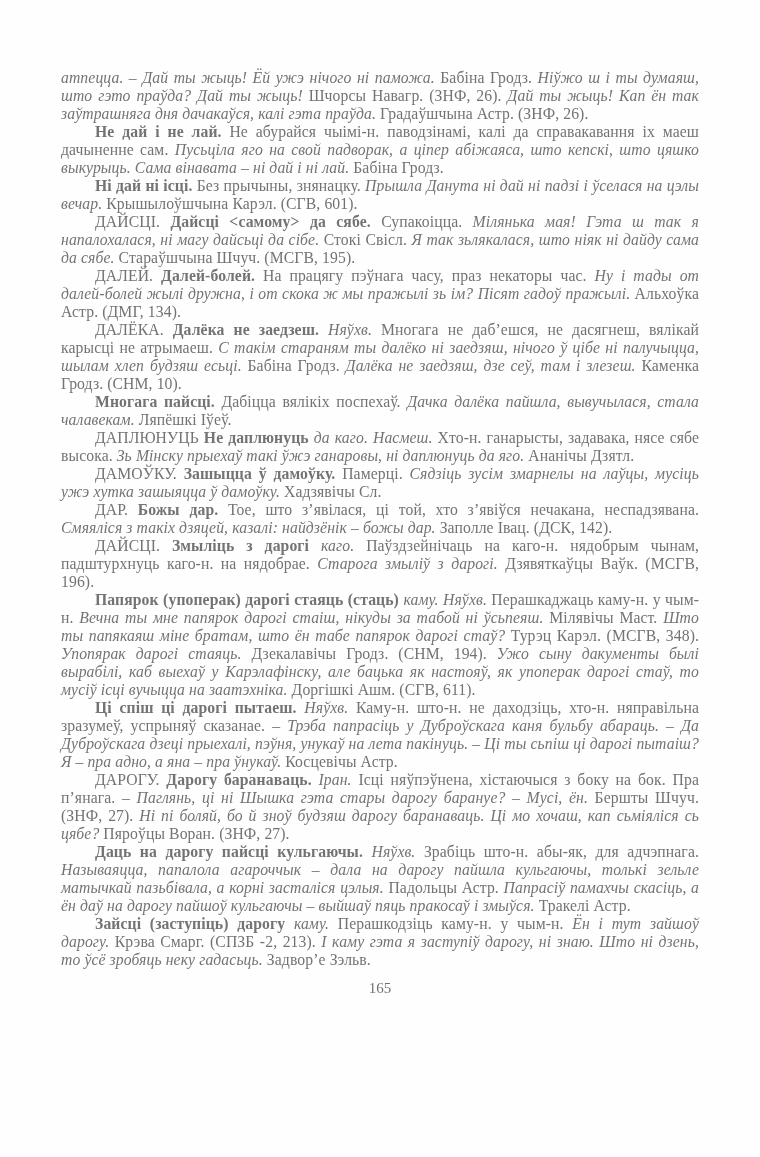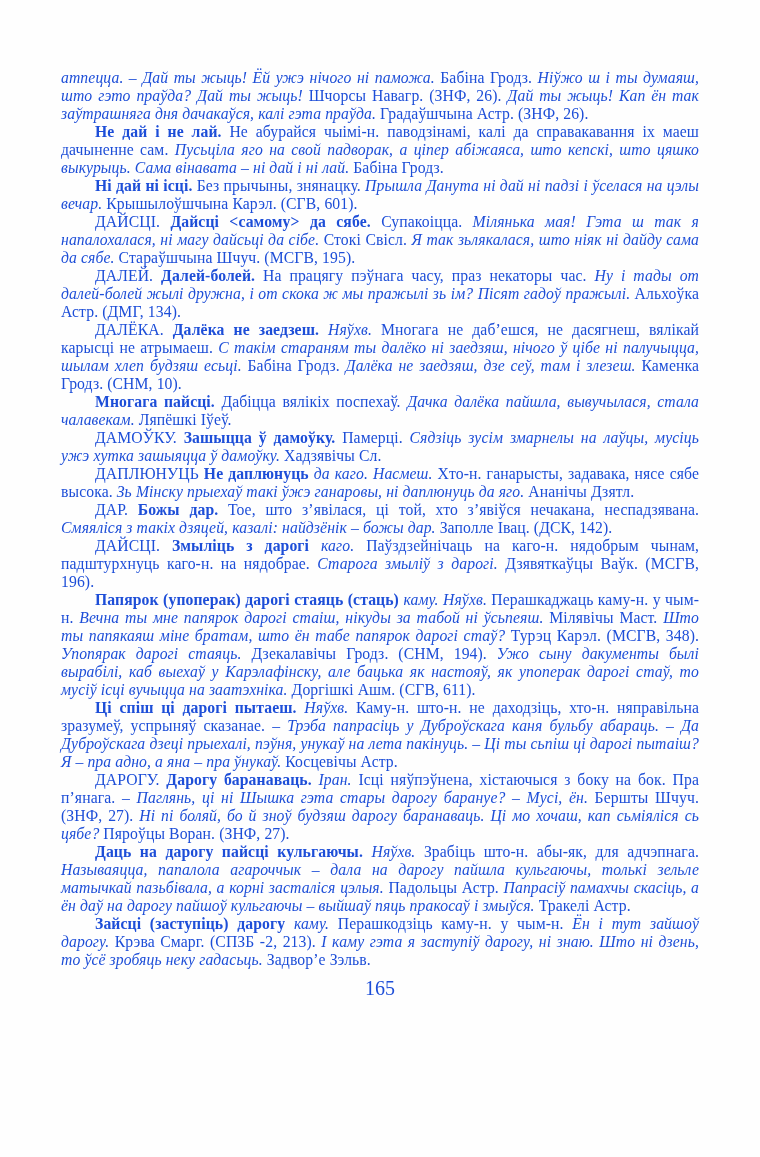--- a/index.html
+++ b/index.html
@@ -7,21 +7,21 @@
     padding: 0;
     background: #ffffff;
   }
   .page {
     position: relative;
     width: 760px;
     height: 1157px;
     background: #fefefe;
     overflow: hidden;
     font-family: "Liberation Serif", serif;
-    color: #1d4ed8;
+    color: #737373;
   }
   .text-block {
     position: absolute;
     left: 61px;
     top: 69px;
     width: 638px;
   }
   .para {
     margin: 0;
     font-size: 15.7px;
@@ -31,39 +31,39 @@
   }
   .para.indent {
     text-indent: 34px;
   }
   .run-n { font-weight: normal; font-style: normal; }
   .run-b { font-weight: bold;   font-style: normal; margin-top: 8px; }
   .run-i { font-weight: normal; font-style: italic; }
   .page-number {
     text-align: center;
     margin-top: 9px;
-    font-size: 20px;
+    font-size: 15px;
     line-height: 20px;
   }
 </style>
 </head>
 <body>
 
 <div class="page">
   <div class="text-block">
 
     <p class="para"><span class="run-i">атпецца. – Дай ты жыць! Ёй ужэ нічого ні паможа. </span><span class="run-n">Бабіна Гродз. </span><span class="run-i">Ніўжо ш і ты думаяш, што гэто праўда? Дай ты жыць! </span><span class="run-n">Шчорсы Навагр. (ЗНФ, 26). </span><span class="run-i">Дай ты жыць! Кап ён так заўтрашняга дня дачакаўся, калі гэта праўда. </span><span class="run-n">Градаўшчына Астр. (ЗНФ, 26).</span></p>
       <p class="para indent"><span class="run-b">Не дай і не лай. </span><span class="run-n">Не абурайся чыімі-н. паводзінамі, калі да справакавання іх маеш дачыненне сам. </span><span class="run-i">Пусьціла яго на свой падворак, а ціпер абіжаяса, што кепскі, што цяшко выкурыць. Сама вінавата – ні дай і ні лай. </span><span class="run-n">Бабіна Гродз.</span></p>
       <p class="para indent"><span class="run-b">Ні дай ні ісці. </span><span class="run-n">Без прычыны, знянацку. </span><span class="run-i">Прышла Данута ні дай ні падзі і ўселася на цэлы вечар. </span><span class="run-n">Крышылоўшчына Карэл. (СГВ, 601).</span></p>
       <p class="para indent"><span class="run-n">ДАЙСЦІ. </span><span class="run-b">Дайсці &lt;самому&gt; да сябе. </span><span class="run-n">Супакоіцца. </span><span class="run-i">Мілянька мая! Гэта ш так я напалохалася, ні магу дайсьці да сібе. </span><span class="run-n">Стокі Свісл. </span><span class="run-i">Я так зьлякалася, што ніяк ні дайду сама да сябе. </span><span class="run-n">Стараўшчына Шчуч. (МСГВ, 195).</span></p>
       <p class="para indent"><span class="run-n">ДАЛЕЙ. </span><span class="run-b">Далей-болей. </span><span class="run-n">На працягу пэўнага часу, праз некаторы час. </span><span class="run-i">Ну і тады от далей-болей жылі дружна, і от скока ж мы пражылі зь ім? Пісят гадоў пражылі. </span><span class="run-n">Альхоўка Астр. (ДМГ, 134).</span></p>
       <p class="para indent"><span class="run-n">ДАЛЁКА. </span><span class="run-b">Далёка не заедзеш. </span><span class="run-i">Няўхв. </span><span class="run-n">Многага не даб’ешся, не дасягнеш, вялікай карысці не атрымаеш. </span><span class="run-i">С такім стараням ты далёко ні заедзяш, нічого ў цібе ні палучыцца, шылам хлеп будзяш есьці. </span><span class="run-n">Бабіна Гродз. </span><span class="run-i">Далёка не заедзяш, дзе сеў, там і злезеш. </span><span class="run-n">Каменка Гродз. (СНМ, 10).</span></p>
       <p class="para indent"><span class="run-b">Многага пайсці. </span><span class="run-n">Дабіцца вялікіх поспехаў. </span><span class="run-i">Дачка далёка пайшла, вывучылася, стала чалавекам. </span><span class="run-n">Ляпёшкі Іўеў.</span></p>
+      <p class="para indent"><span class="run-n">ДАПЛЮНУЦЬ </span><span class="run-b">Не даплюнуць </span><span class="run-i">да каго. Насмеш. </span><span class="run-n">Хто-н. ганарысты, задавака, нясе сябе высока. </span><span class="run-i">Зь Мінску прыехаў такі ўжэ ганаровы, ні даплюнуць да яго. </span><span class="run-n">Ананічы Дзятл.</span></p>
       <p class="para indent"><span class="run-n">ДАМОЎКУ. </span><span class="run-b">Зашыцца ў дамоўку. </span><span class="run-n">Памерці. </span><span class="run-i">Сядзіць зусім змарнелы на лаўцы, мусіць ужэ хутка зашыяцца ў дамоўку. </span><span class="run-n">Хадзявічы Сл.</span></p>
-      <p class="para indent"><span class="run-n">ДАПЛЮНУЦЬ </span><span class="run-b">Не даплюнуць </span><span class="run-i">да каго. Насмеш. </span><span class="run-n">Хто-н. ганарысты, задавака, нясе сябе высока. </span><span class="run-i">Зь Мінску прыехаў такі ўжэ ганаровы, ні даплюнуць да яго. </span><span class="run-n">Ананічы Дзятл.</span></p>
       <p class="para indent"><span class="run-n">ДАР. </span><span class="run-b">Божы дар. </span><span class="run-n">Тое, што з’явілася, ці той, хто з’явіўся нечакана, неспадзявана. </span><span class="run-i">Смяяліся з такіх дзяцей, казалі: найдзёнік – божы дар. </span><span class="run-n">Заполле Івац. (ДСК, 142).</span></p>
       <p class="para indent"><span class="run-n">ДАЙСЦІ. </span><span class="run-b">Змыліць з дарогі </span><span class="run-i">каго. </span><span class="run-n">Паўздзейнічаць на каго-н. нядобрым чынам, падштурхнуць каго-н. на нядобрае. </span><span class="run-i">Старога змыліў з дарогі. </span><span class="run-n">Дзявяткаўцы Ваўк. (МСГВ, 196).</span></p>
       <p class="para indent"><span class="run-b">Папярок (упоперак) дарогі стаяць (стаць) </span><span class="run-i">каму. Няўхв. </span><span class="run-n">Перашкаджаць каму-н. у чым-н. </span><span class="run-i">Вечна ты мне папярок дарогі стаіш, нікуды за табой ні ўсьпеяш. </span><span class="run-n">Мілявічы Маст. </span><span class="run-i">Што ты папякаяш міне братам, што ён табе папярок дарогі стаў? </span><span class="run-n">Турэц Карэл. (МСГВ, 348). </span><span class="run-i">Упопярак дарогі стаяць. </span><span class="run-n">Дзекалавічы Гродз. (СНМ, 194). </span><span class="run-i">Ужо сыну дакументы былі вырабілі, каб выехаў у Карэлафінску, але бацька як настояў, як упоперак дарогі стаў, то мусіў ісці вучыцца на заатэхніка. </span><span class="run-n">Доргішкі Ашм. (СГВ, 611).</span></p>
       <p class="para indent"><span class="run-b">Ці спіш ці дарогі пытаеш. </span><span class="run-i">Няўхв. </span><span class="run-n">Каму-н. што-н. не даходзіць, хто-н. няправільна зразумеў, успрыняў сказанае. – </span><span class="run-i">Трэба папрасіць у Дуброўскага каня бульбу абараць. – Да Дуброўскага дзеці прыехалі, пэўня, унукаў на лета пакінуць. – Ці ты сьпіш ці дарогі пытаіш? Я – пра адно, а яна – пра ўнукаў. </span><span class="run-n">Косцевічы Астр.</span></p>
       <p class="para indent"><span class="run-n">ДАРОГУ. </span><span class="run-b">Дарогу баранаваць. </span><span class="run-i">Іран. </span><span class="run-n">Ісці няўпэўнена, хістаючыся з боку на бок. Пра п’янага. – </span><span class="run-i">Паглянь, ці ні Шышка гэта стары дарогу барануе? – Мусі, ён. </span><span class="run-n">Бершты Шчуч. (ЗНФ, 27). </span><span class="run-i">Ні пі боляй, бо й зноў будзяш дарогу баранаваць. Ці мо хочаш, кап сьміяліся сь цябе? </span><span class="run-n">Пяроўцы Воран. (ЗНФ, 27).</span></p>
       <p class="para indent"><span class="run-b">Даць на дарогу пайсці кульгаючы. </span><span class="run-i">Няўхв. </span><span class="run-n">Зрабіць што-н. абы-як, для адчэпнага. </span><span class="run-i">Называяцца, папалола агароччык – дала на дарогу пайшла кульгаючы, толькі зельле матычкай пазьбівала, а корні засталіся цэлыя. </span><span class="run-n">Падольцы Астр. </span><span class="run-i">Папрасіў памахчы скасіць, а ён даў на дарогу пайшоў кульгаючы – выйшаў пяць пракосаў і змыўся. </span><span class="run-n">Тракелі Астр.</span></p>
       <p class="para indent"><span class="run-b">Зайсці (заступіць) дарогу </span><span class="run-i">каму. </span><span class="run-n">Перашкодзіць каму-н. у чым-н. </span><span class="run-i">Ён і тут зайшоў дарогу. </span><span class="run-n">Крэва Смарг. (СПЗБ -2, 213). </span><span class="run-i">І каму гэта я заступіў дарогу, ні знаю. Што ні дзень, то ўсё зробяць неку гадасьць. </span><span class="run-n">Задвор’е Зэльв.</span></p>
       <div class="page-number">165</div>
   </div>
 </div>

